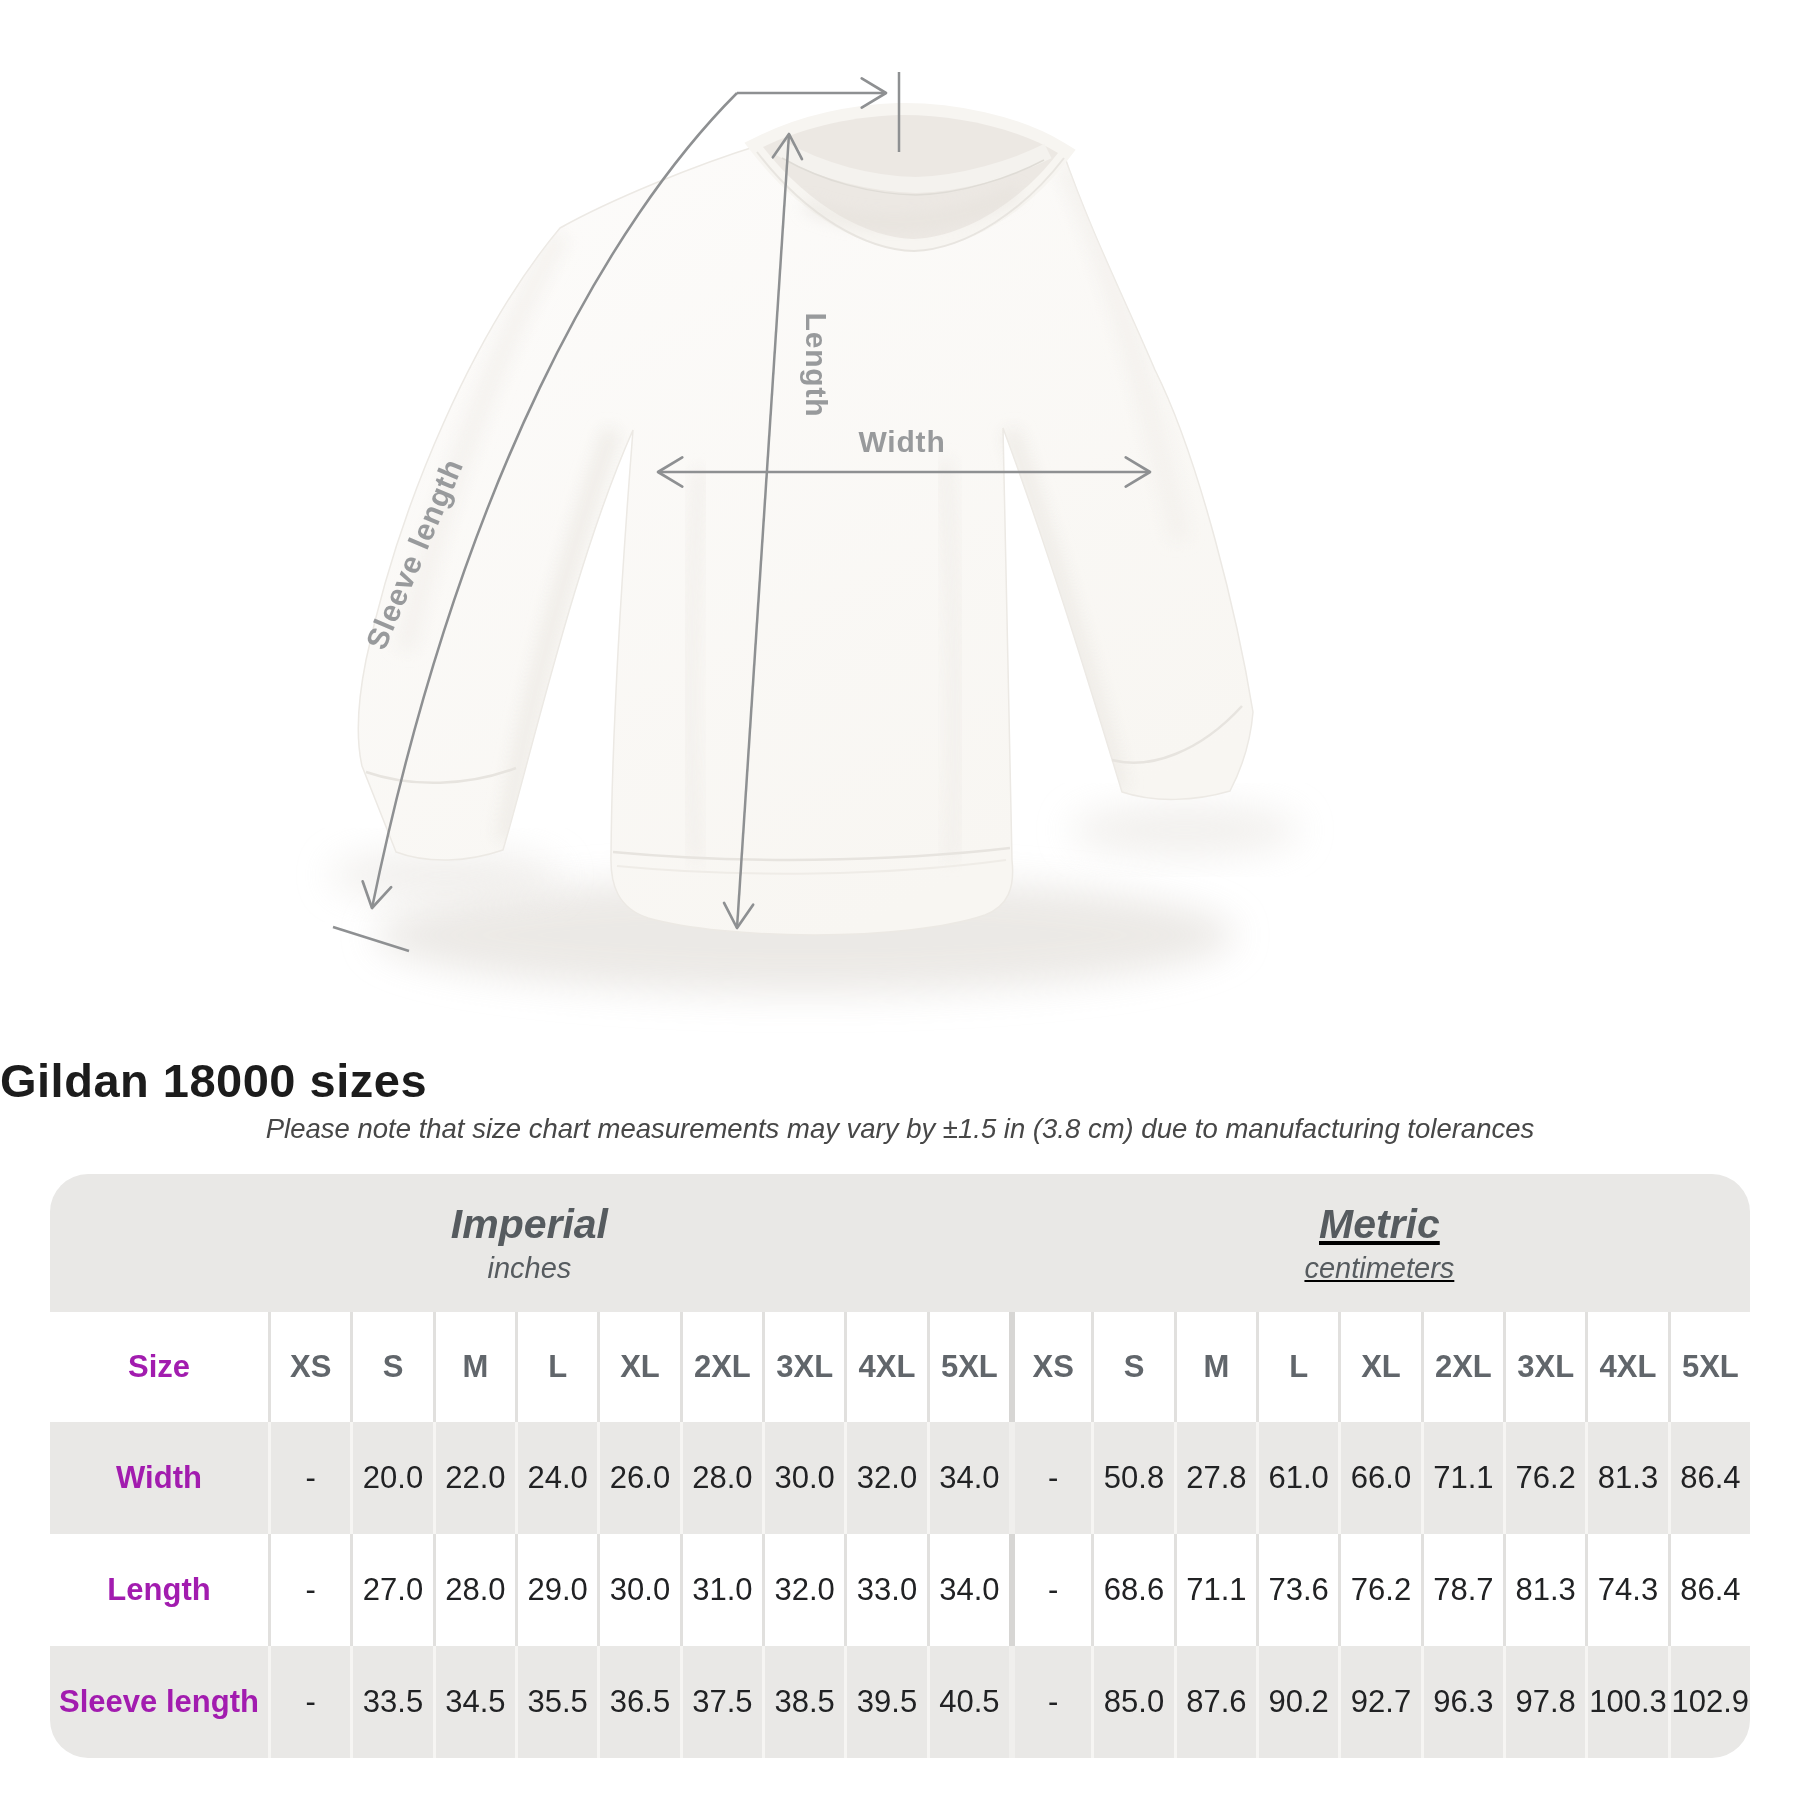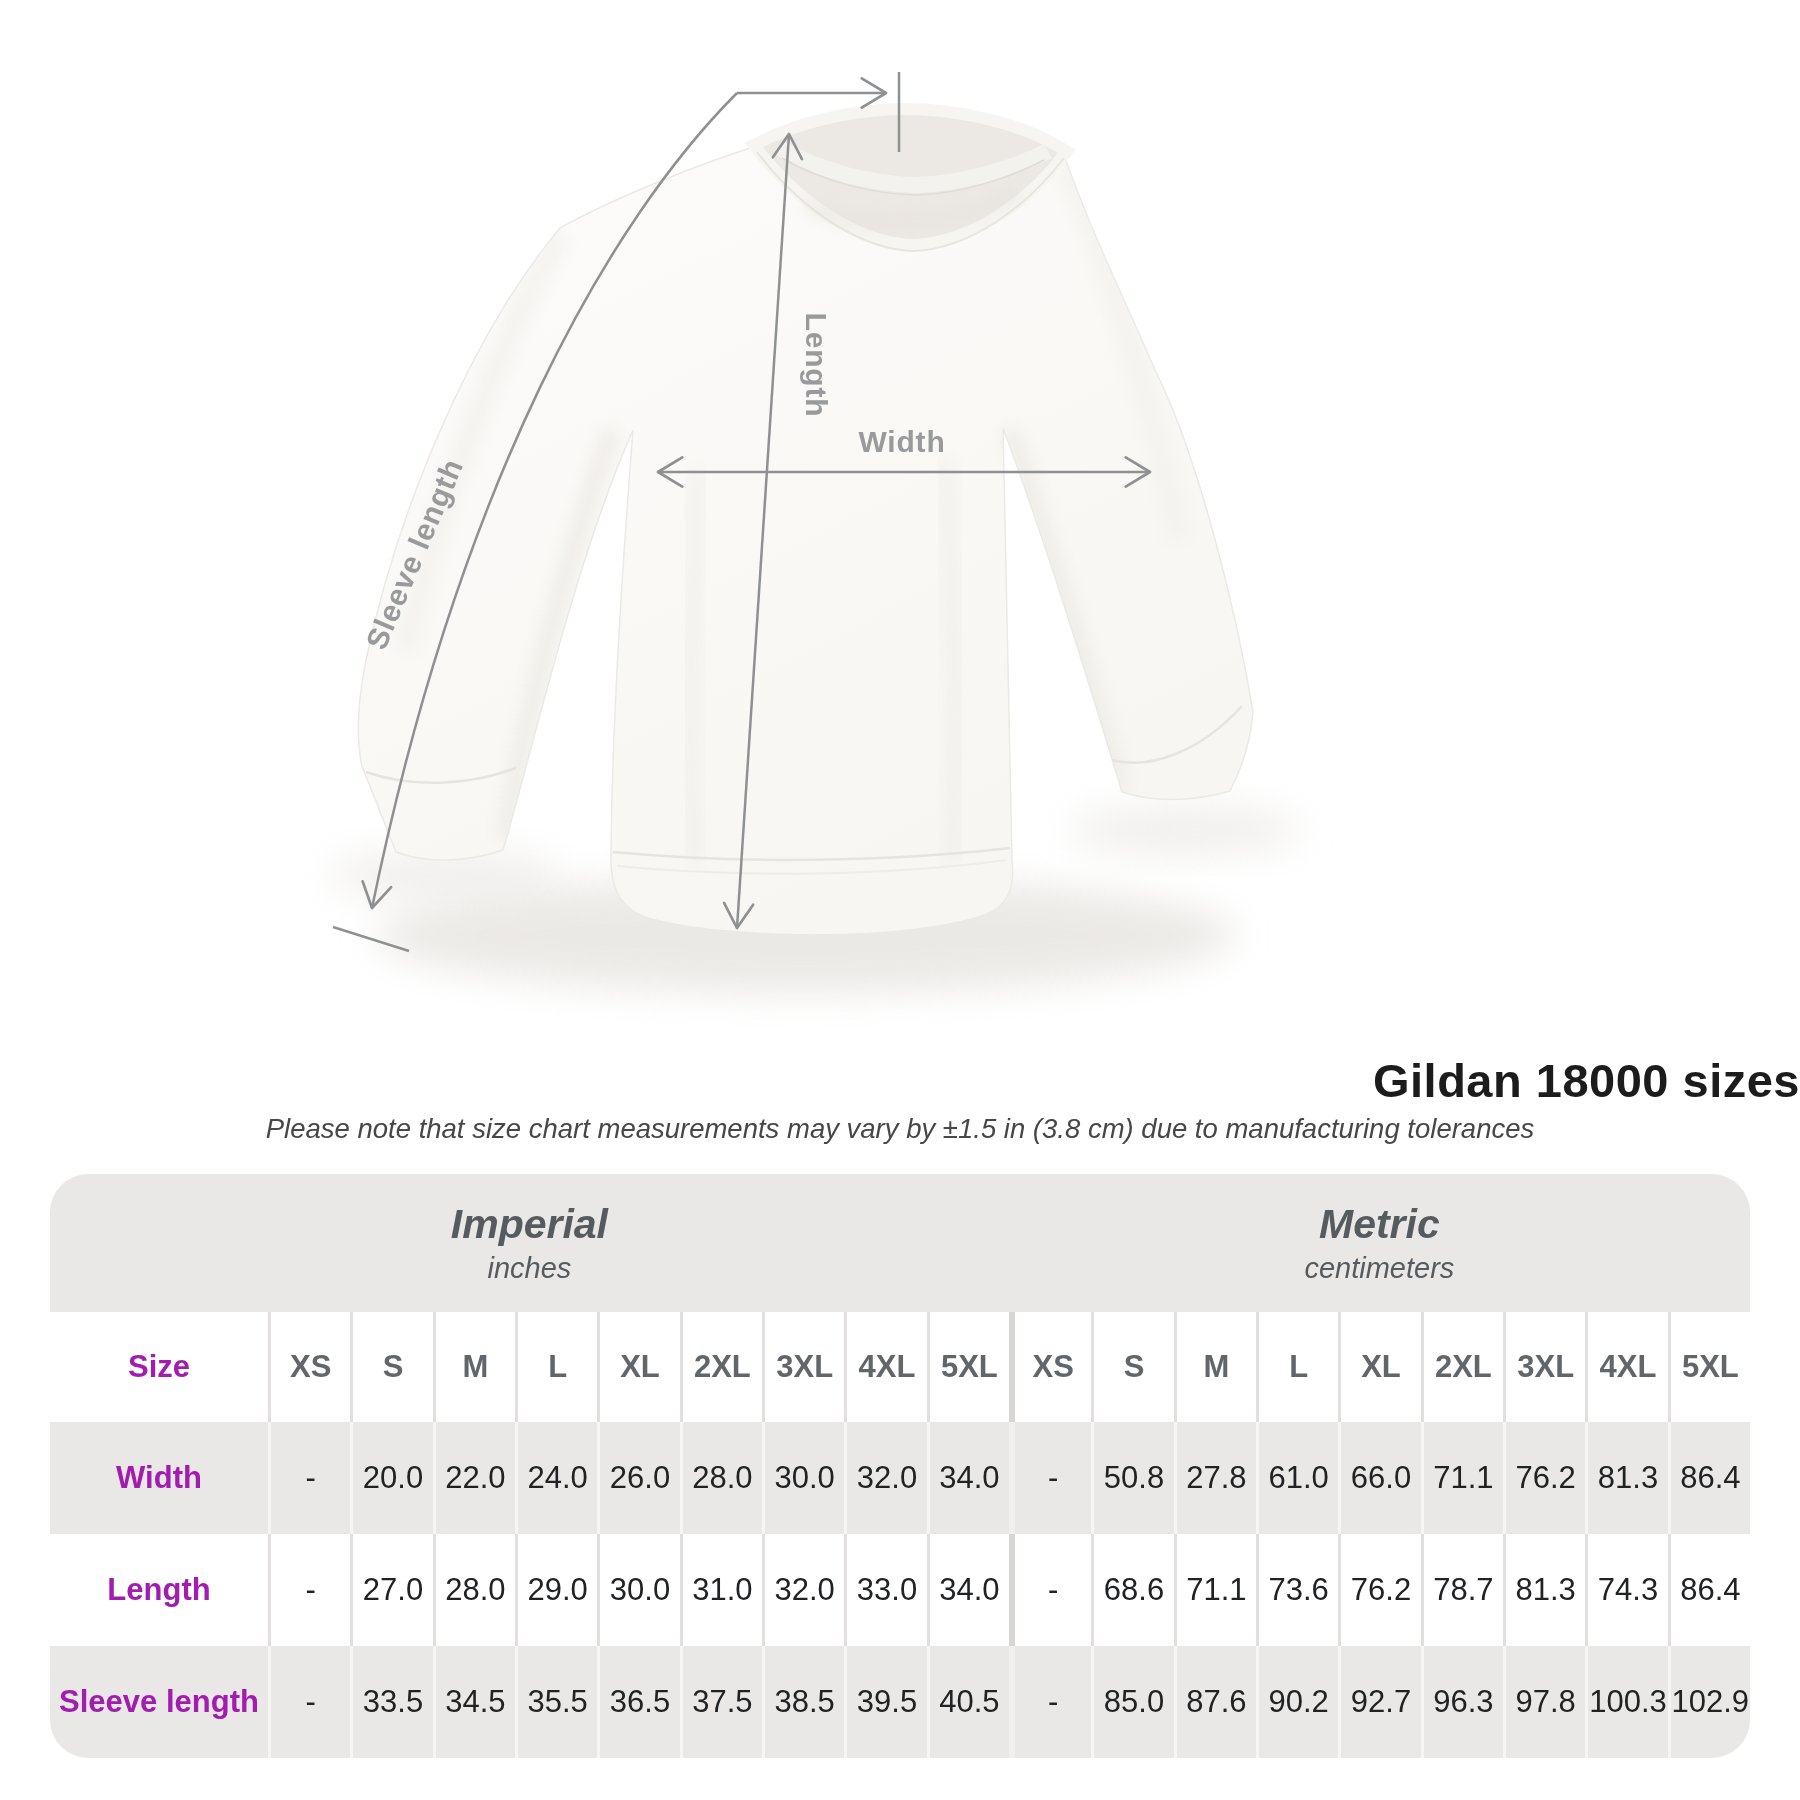--- a/index.html
+++ b/index.html
@@ -17,38 +17,38 @@
   html,body{margin:0;padding:0;}
   body{
     width:1800px;height:1800px;overflow:hidden;background:#ffffff;
     font-family:"Liberation Sans","DejaVu Sans",sans-serif;
     -webkit-font-smoothing:antialiased;
   }
   .photo{position:relative;width:1800px;height:1040px;background:#ffffff;}
   .photo svg{display:block;}
 
   .title{
-    margin:14px 0 0 0;text-align:right;
+    margin:14px 0 0 0;text-align:left;
     font-size:47px;font-weight:bold;color:#1c1c1c;line-height:54px;letter-spacing:.5px;
   }
   .note{
     margin:4px 0 0 0;text-align:center;
     font-size:27.5px;font-style:italic;color:#474747;line-height:34px;
   }
 
   .size-table{width:1700px;margin:28px auto 0 auto;}
 
   .band{
     height:138px;background:var(--row-gray);
     border-radius:38px 38px 0 0;
     display:flex;align-items:stretch;
   }
   .group{display:flex;flex-direction:column;align-items:center;justify-content:flex-start;padding-top:27px;}
   .group.imperial{width:56.4%;}
-  .group.metric{width:43.6%;}
+  .group.metric{width:43.6%;text-decoration:underline;}
   .g-title{font-size:41px;font-weight:bold;font-style:italic;color:var(--txt-group);line-height:46px;text-align:right;}
   .g-sub{font-size:29px;font-style:italic;color:var(--txt-group);margin-top:5px;line-height:33px;}
 
   .trow{
     display:grid;
     grid-template-columns:218px repeat(18,1fr);
     align-items:stretch;
   }
   .trow.header{height:110px;background:#ffffff;}
   .trow.data{height:112px;}

